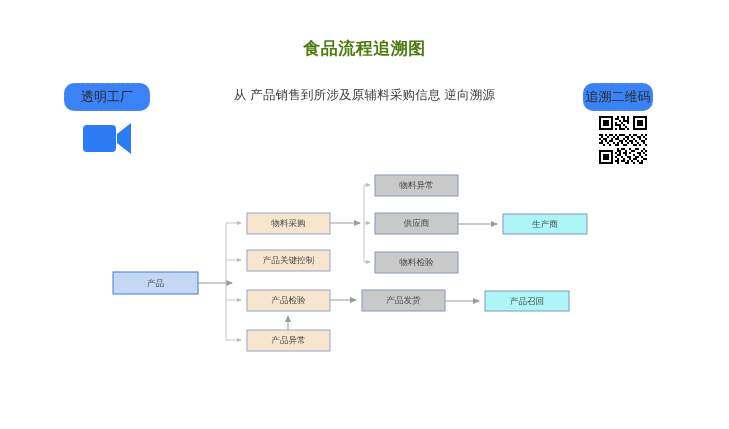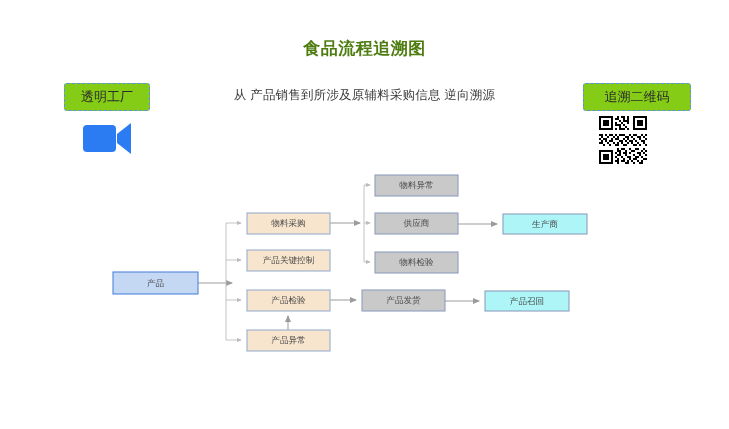--- a/index.html
+++ b/index.html
@@ -49,26 +49,26 @@
 
   
   .badge {
     position: absolute;
     box-sizing: border-box;
     height: 28px;
     line-height: 26px;
     text-align: center;
     font-size: 13px;
     color: #2c2c2c;
-    background: #84cc16;
+    background: #3b82f6;
     border: 1.4px dashed #5b8def;
-    border-radius: 3px;
+    border-radius: 10px;
   }
   #badge-left  { left: 64px;  top: 83px; width: 86px; }
-  #badge-right { left: 583px; top: 83px; width: 108px; }
+  #badge-right { left: 583px; top: 83px; width: 70px; }
 
   
   #camera-icon {
     position: absolute;
     left: 83px;
     top: 122px;
     width: 50px;
     height: 33px;
   }
 

